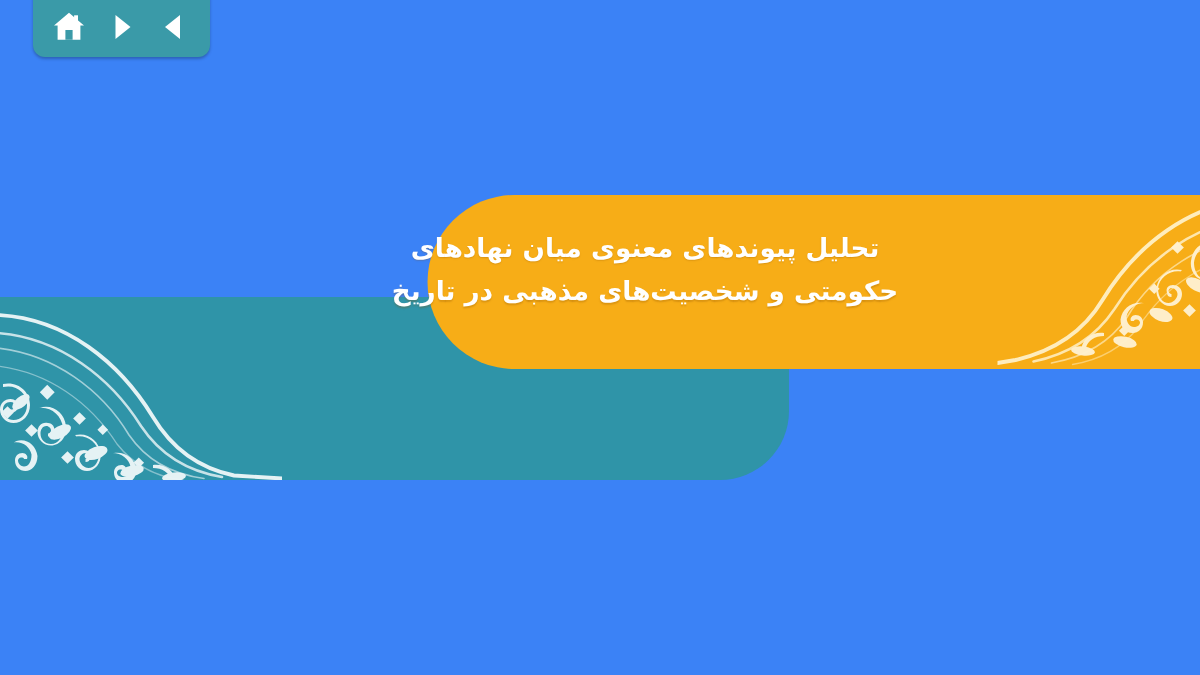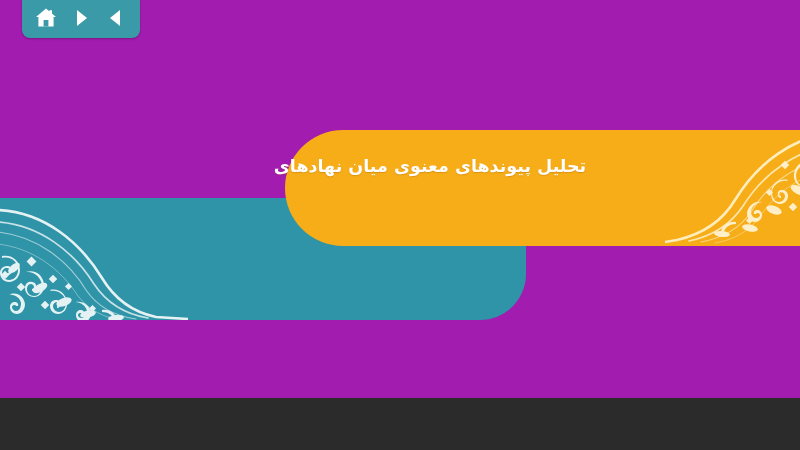--- a/index.html
+++ b/index.html
@@ -3,23 +3,23 @@
 <meta charset="utf-8">
 <style>
   html, body {
     margin: 0;
     padding: 0;
     background: #2b2b2b;
   }
   #stage {
     position: relative;
     width: 800px;
-    height: 398px;
+    height: 450px;
     overflow: hidden;
-    background: #a21caf;
+    background: #3b82f6;
     font-family: "DejaVu Sans", "Liberation Sans", sans-serif;
   }
 
   
   #navbar {
     position: absolute;
     left: 22px;
     top: -14px;
     width: 118px;
     height: 52px;
@@ -165,20 +165,21 @@
         <ellipse cx="109" cy="80" rx="8" ry="4" transform="rotate(20 109 80)"></ellipse>
         <ellipse cx="159" cy="26" rx="7" ry="3.5" transform="rotate(40 159 26)"></ellipse>
         <ellipse cx="85" cy="98" rx="8" ry="3.5" transform="rotate(12 85 98)"></ellipse>
         <ellipse cx="57" cy="104" rx="8" ry="3" transform="rotate(6 57 104)"></ellipse>
       </g>
     </svg>
   </div>
 
   <div id="title">
     <span class="tline">تحلیل پیوندهای معنوی میان نهادهای</span>
+    <span class="tline">حکومتی و شخصیت‌های مذهبی در تاریخ</span>
   </div>
 
   <div id="navbar">
 
     <div class="nav-btn">
       <span>
         <svg width="20" height="20" viewBox="0 0 20 20" aria-hidden="true">
           <path d="M14 2 L14 18 L4 10 Z" fill="#ffffff"></path>
         </svg>
       </span>

